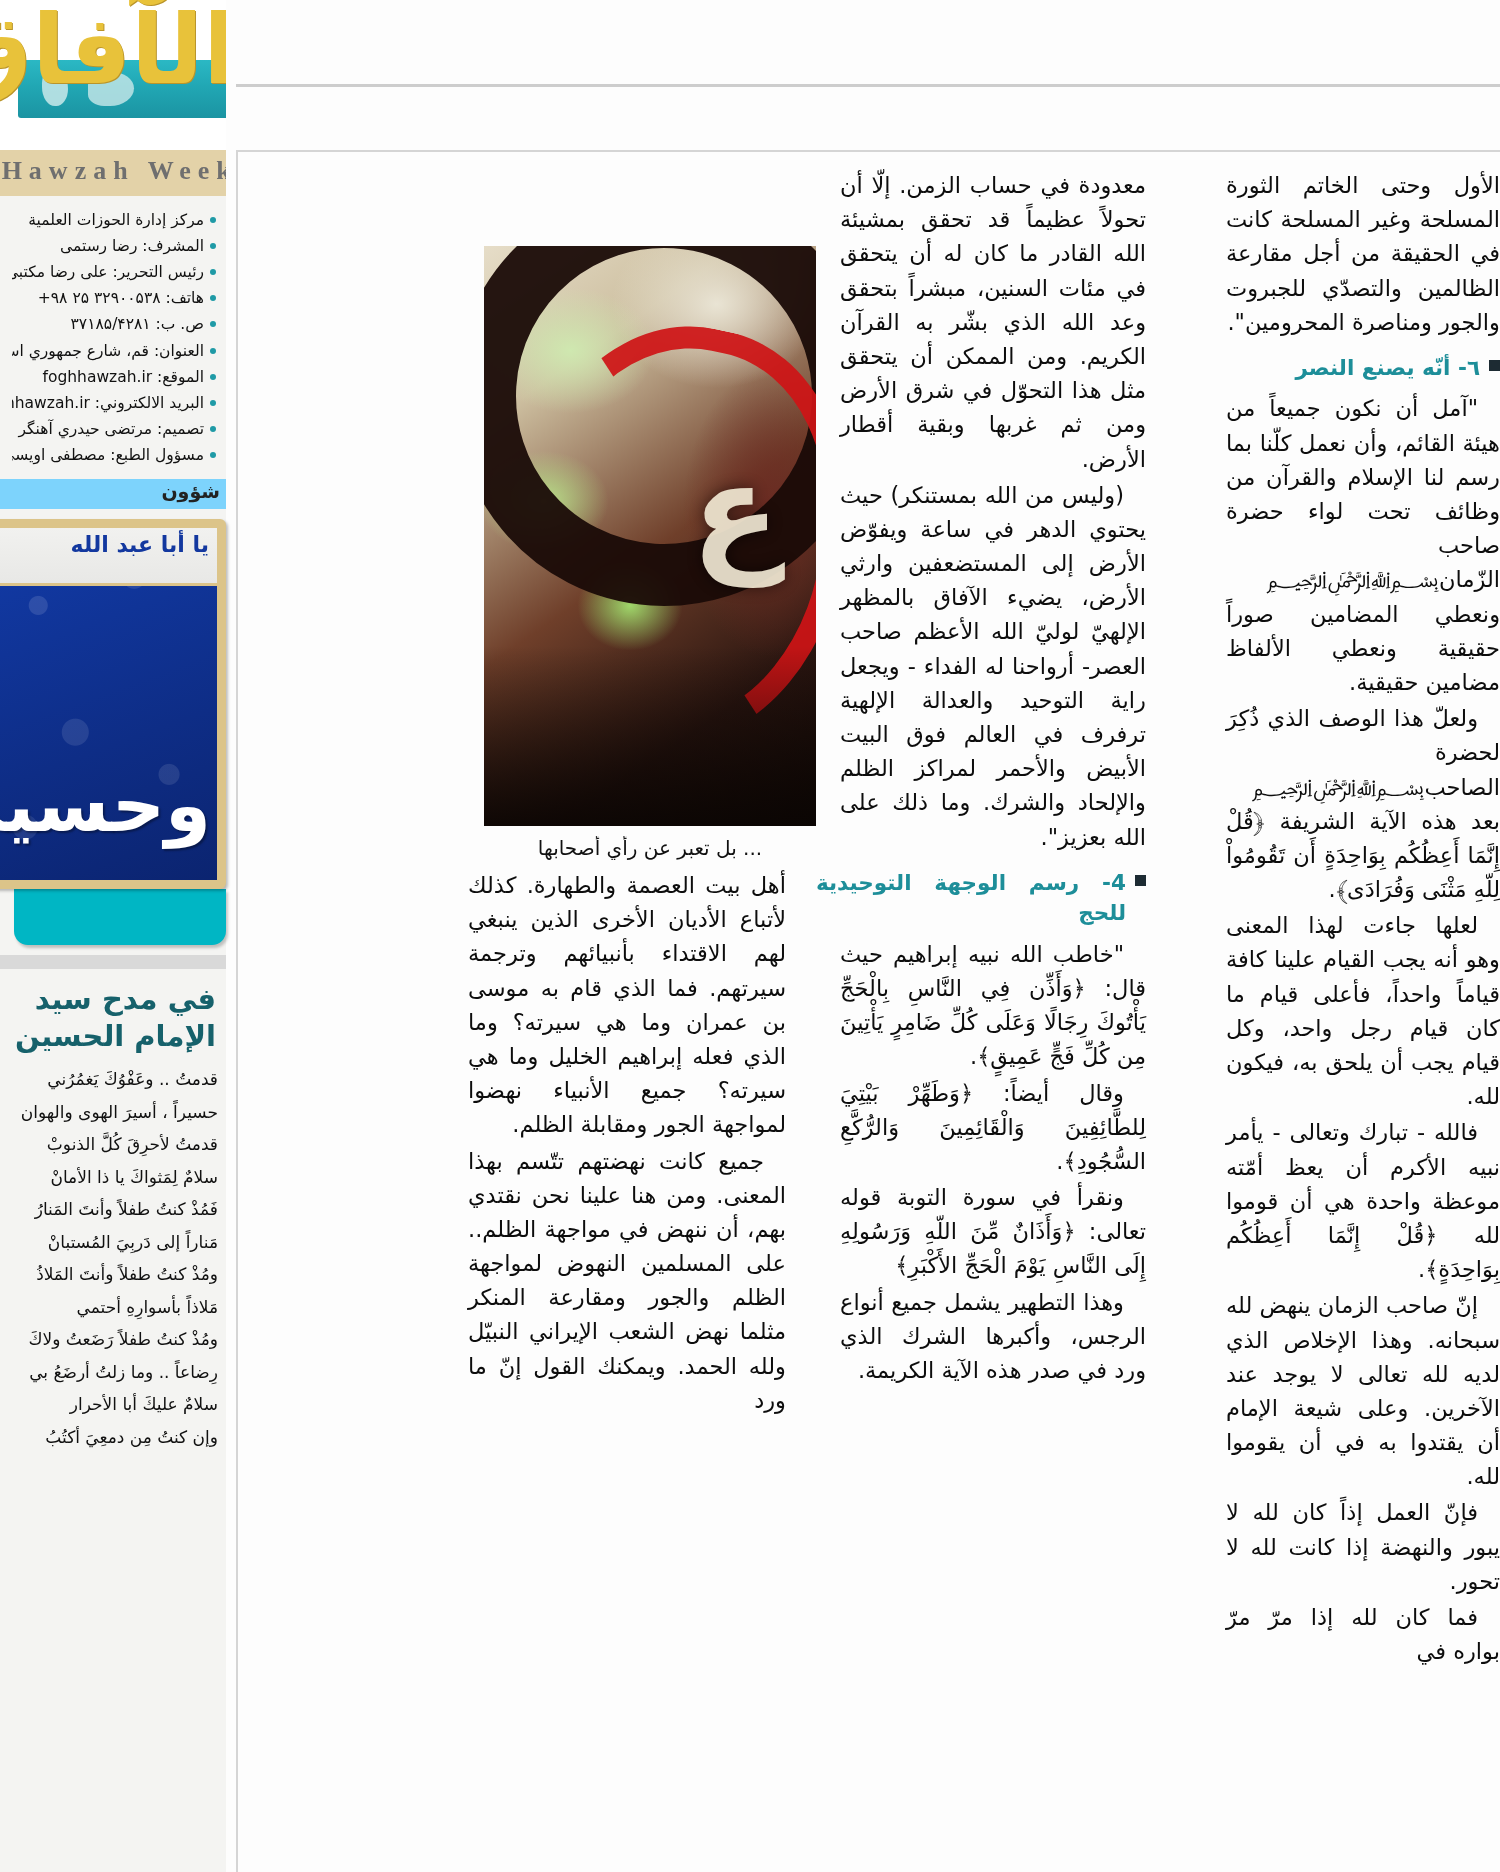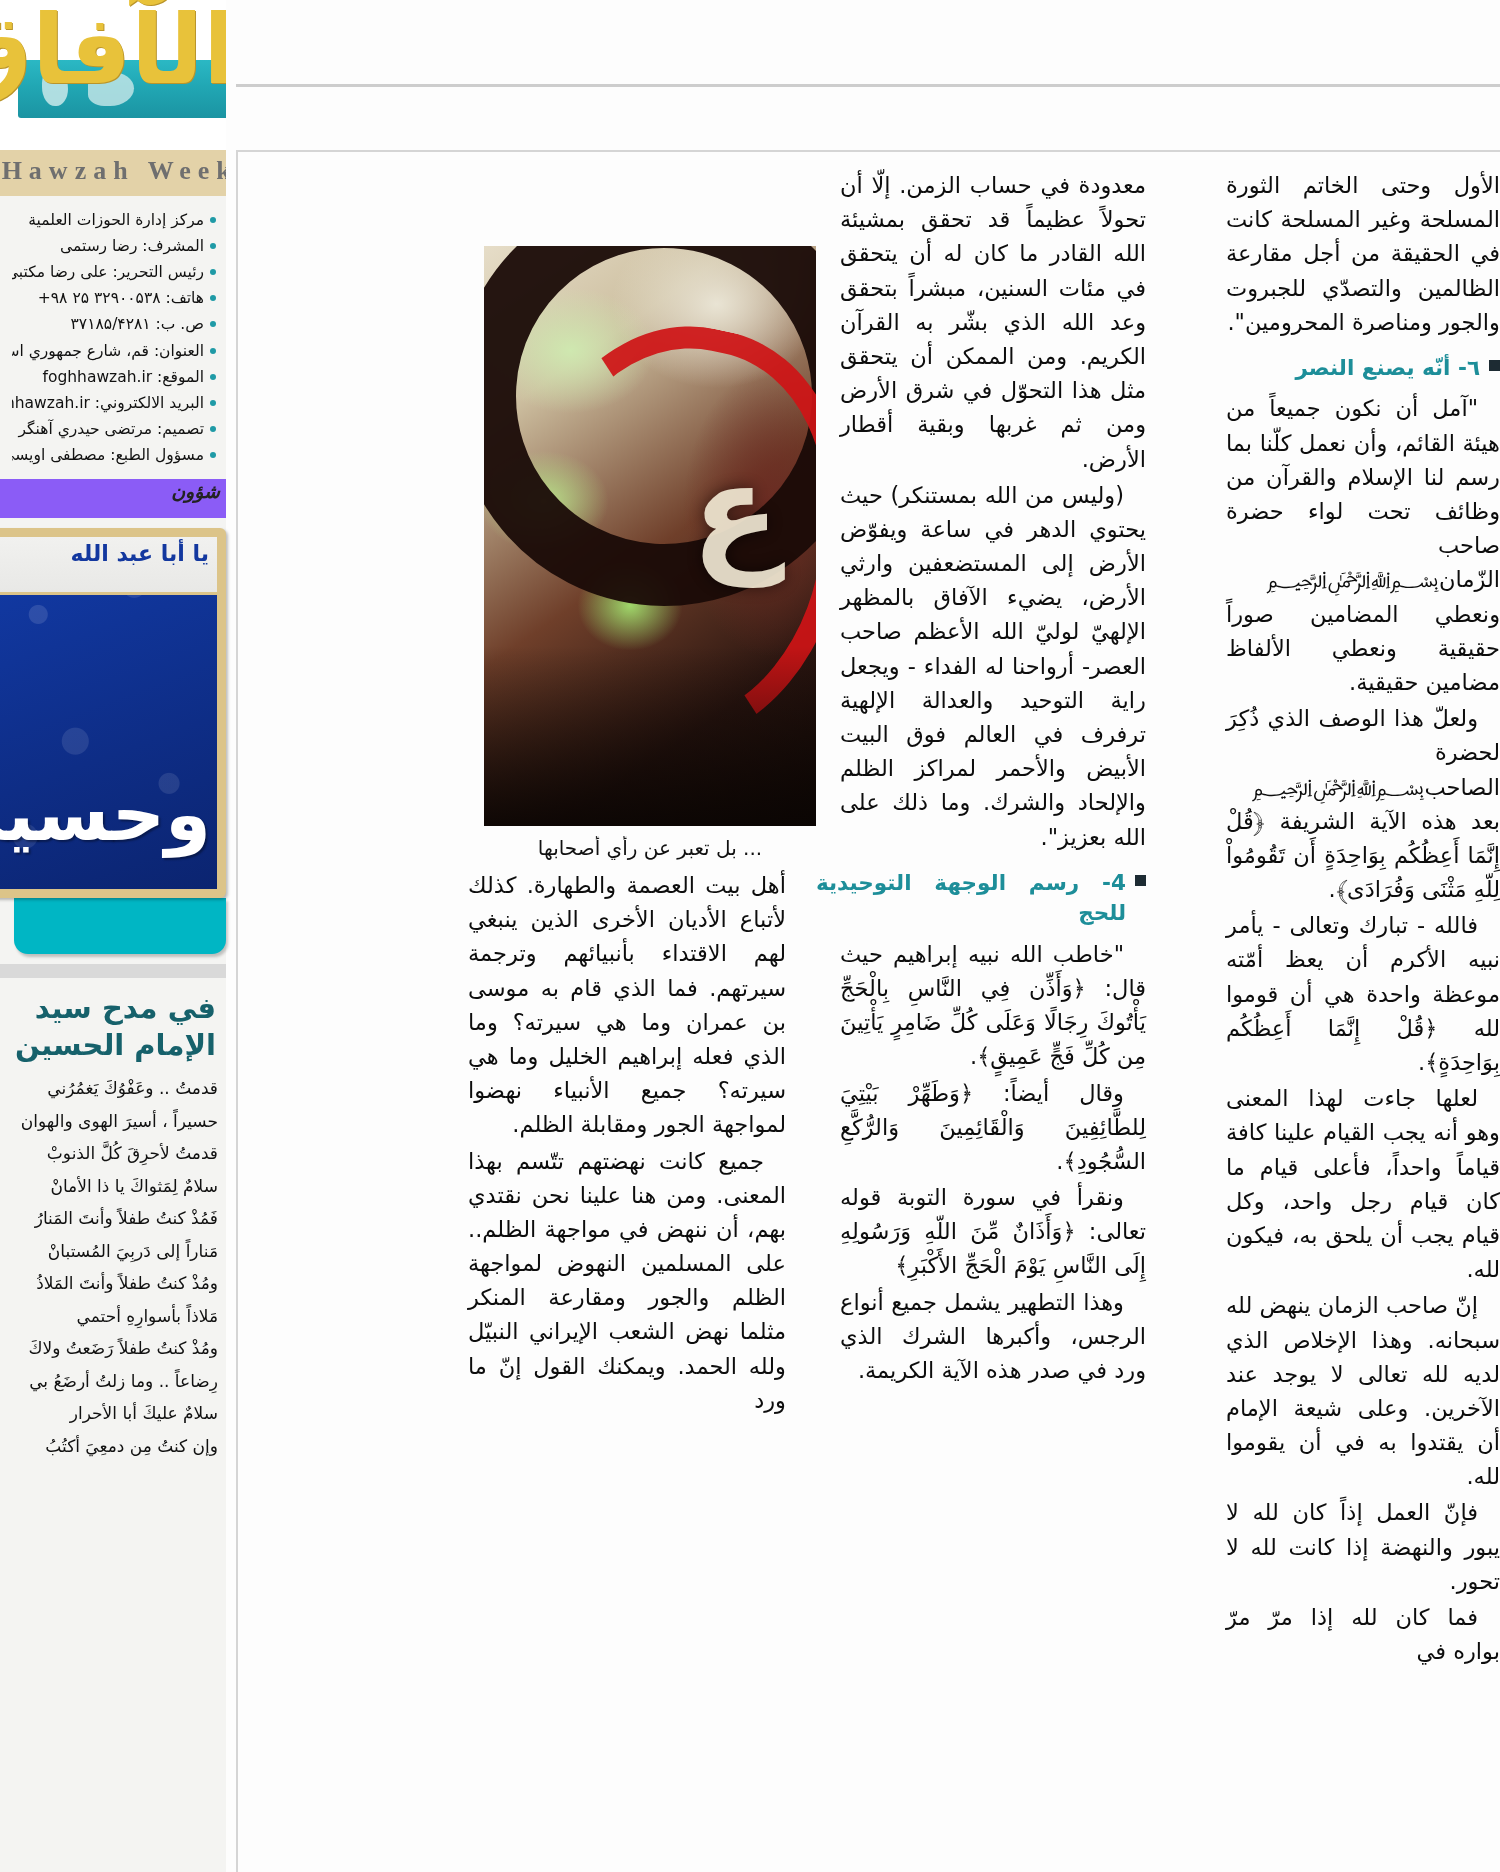--- a/index.html
+++ b/index.html
@@ -117,24 +117,23 @@
     content: "";
     position: absolute;
     right: 2px; top: 9px;
     width: 6px; height: 6px;
     background: #1f9aa6;
     border-radius: 50%;
   }
   .colophon ul { margin: 0; padding: 0; }
 
   .rule-band {
-    width: 226px; height: 39px;
-    background: #8b5cf6;
-    position: relative;
-    font-style: italic;
+    width: 226px; height: 30px;
+    background: #7dd3fc;
+    position: relative;
   }
   .rule-band .rb-text {
     position: absolute;
     right: 6px; top: 1px;
     font-size: 19px;
     font-weight: bold;
     color: #222;
   }
 
   
@@ -440,22 +439,22 @@
   <div id="top-rule2"></div>
   <div id="left-vrule"></div>
 
   <main id="article">
 
     <section class="col c1">
       <p class="noind">الأول وحتى الخاتم الثورة المسلحة وغير المسلحة كانت في الحقيقة من أجل مقارعة الظالمين والتصدّي للجبروت والجور ومناصرة المحرومين".</p>
       <span class="sec-head">٦- أنّه يصنع النصر</span>
       <p>"آمل أن نكون جميعاً من هيئة القائم، وأن نعمل كلّنا بما رسم لنا الإسلام والقرآن من وظائف تحت لواء حضرة صاحب الزّمان﷽ ونعطي المضامين صوراً حقيقية ونعطي الألفاظ مضامين حقيقية.</p>
       <p>ولعلّ هذا الوصف الذي ذُكِرَ لحضرة الصاحب﷽ بعد هذه الآية الشريفة ﴿قُلْ إِنَّمَا أَعِظُكُم بِوَاحِدَةٍ أَن تَقُومُواْ لِلّهِ مَثْنَى وَفُرَادَى﴾.</p>
+      <p>لعلها جاءت لهذا المعنى وهو أنه يجب القيام علينا كافة قياماً واحداً، فأعلى قيام ما كان قيام رجل واحد، وكل قيام يجب أن يلحق به، فيكون لله.</p>
       <p>فالله - تبارك وتعالى - يأمر نبيه الأكرم أن يعظ أمّته موعظة واحدة هي أن قوموا لله ﴿قُلْ إِنَّمَا أَعِظُكُم بِوَاحِدَةٍ﴾.</p>
-      <p>لعلها جاءت لهذا المعنى وهو أنه يجب القيام علينا كافة قياماً واحداً، فأعلى قيام ما كان قيام رجل واحد، وكل قيام يجب أن يلحق به، فيكون لله.</p>
       <p>إنّ صاحب الزمان ينهض لله سبحانه. وهذا الإخلاص الذي لديه لله تعالى لا يوجد عند الآخرين. وعلى شيعة الإمام أن يقتدوا به في أن يقوموا لله.</p>
       <p>فإنّ العمل إذاً كان لله لا يبور والنهضة إذا كانت لله لا تحور.</p>
       <p>فما كان لله إذا مرّ مرّ بواره في</p>
     </section>
 
     <section class="col c2">
       <p class="noind">معدودة في حساب الزمن. إلّا أن تحولاً عظيماً قد تحقق بمشيئة الله القادر ما كان له أن يتحقق في مئات السنين، مبشراً بتحقق وعد الله الذي بشّر به القرآن الكريم. ومن الممكن أن يتحقق مثل هذا التحوّل في شرق الأرض ومن ثم غربها وبقية أقطار الأرض.</p>
       <p>(وليس من الله بمستنكر) حيث يحتوي الدهر في ساعة ويفوّض الأرض إلى المستضعفين وارثي الأرض، يضيء الآفاق بالمظهر الإلهيّ لوليّ الله الأعظم صاحب العصر- أرواحنا له الفداء - ويجعل راية التوحيد والعدالة الإلهية ترفرف في العالم فوق البيت الأبيض والأحمر لمراكز الظلم والإلحاد والشرك. وما ذلك على الله بعزيز".</p>
       <span class="sec-head">4- رسم الوجهة التوحيدية للحج</span>
       <p>"خاطب الله نبيه إبراهيم حيث قال: ﴿وَأَذِّن فِي النَّاسِ بِالْحَجِّ يَأْتُوكَ رِجَالًا وَعَلَى كُلِّ ضَامِرٍ يَأْتِينَ مِن كُلِّ فَجٍّ عَمِيقٍ﴾.</p>

